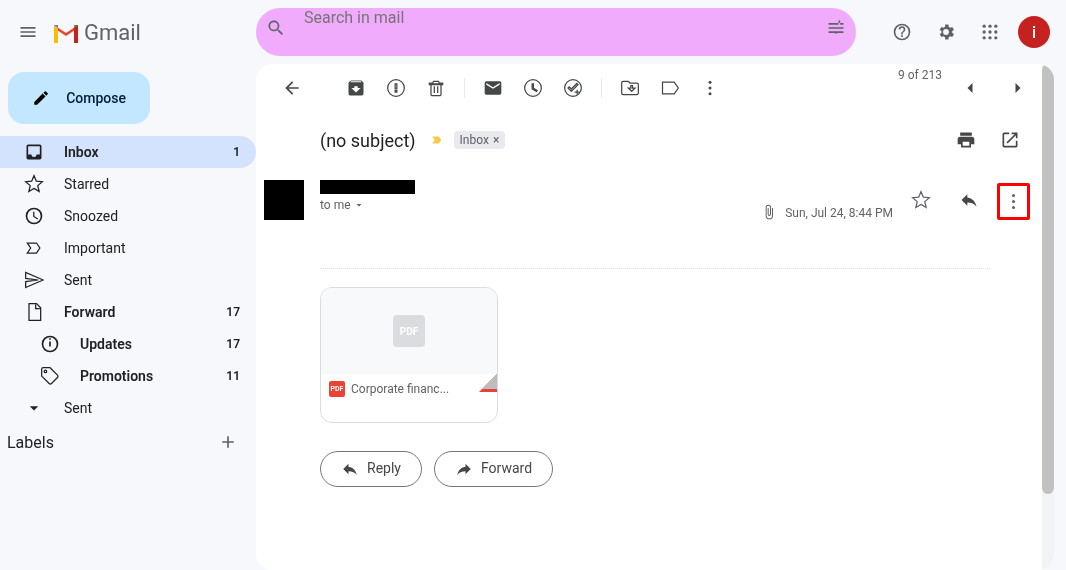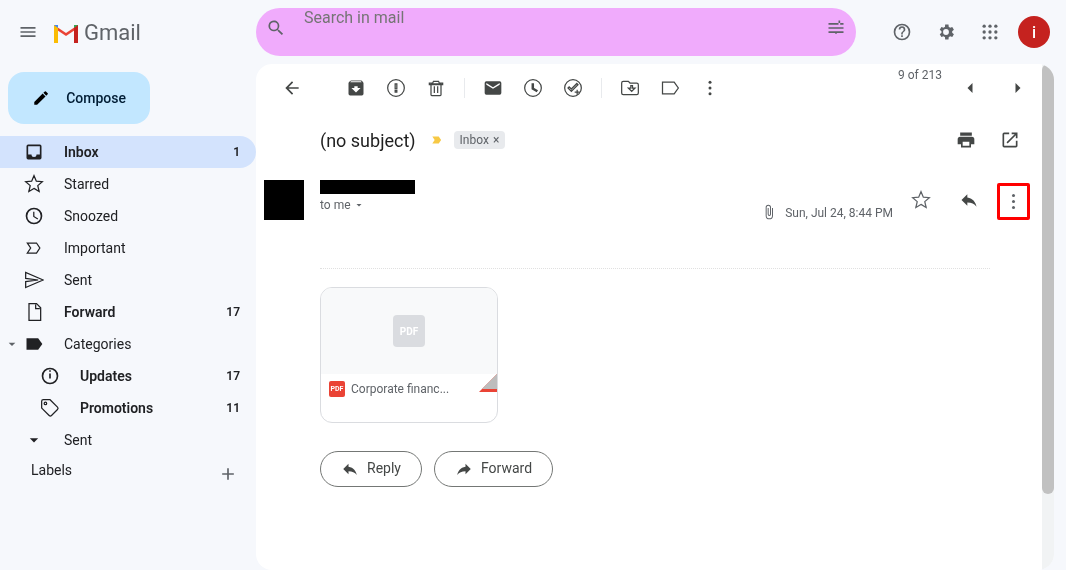--- a/index.html
+++ b/index.html
@@ -18,21 +18,21 @@
     .compose{background:#c2e7ff;border-radius:16px;padding:16px 24px;display:flex;align-items:center;gap:16px;margin:0 8px 12px;width:142px;cursor:pointer}
     .compose-text{font-size:14px;font-weight:500;color:#001d35}
     .nav{list-style:none}
     .nav li{height:32px;display:flex;align-items:center;padding:0 16px 0 24px;border-radius:0 16px 16px 0;cursor:pointer;font-size:14px;color:#202124;gap:20px}
     .nav li.active{background:#d3e3fd;font-weight:600}
     .nav li.bold{font-weight:600}
     .nav-icon{width:20px;height:20px;display:flex;align-items:center;justify-content:center;fill:#202124;flex-shrink:0}
     .nav-count{margin-left:auto;font-size:12px;color:#5f6368}
     .nav li.active .nav-count,.nav li.bold .nav-count{font-weight:600;color:#202124}
     .nav-sub{padding-left:40px!important}
-    .labels-header{display:flex;align-items:flex-start;justify-content:space-between;padding:6px 16px 0 31px;font-size:14px;color:#202124}
+    .labels-header{display:flex;align-items:center;justify-content:space-between;padding:6px 16px 0 7px;font-size:16px;color:#202124}
     .cat-row{position:relative}
     .cat-chevron{position:absolute;left:4px;top:8px;width:16px;height:16px;fill:#5f6368;cursor:pointer}
     .main{flex:1;background:#fff;border-radius:16px;margin:0 12px 0 0;overflow:hidden;position:relative}
     .toolbar{height:48px;display:flex;align-items:center;padding:0 16px}
     .tb-btn{width:40px;height:40px;display:flex;align-items:center;justify-content:center;border-radius:50%;cursor:pointer;color:#444746}
     .tb-btn svg{width:20px;height:20px;fill:currentColor}
     .tb-sep{width:1px;height:20px;background:#e8eaed;margin:0 8px}
     .tb-right{margin-left:auto;display:flex;align-items:flex-start;color:#5f6368;font-size:12px;gap:8px}
     .subj-row{display:flex;align-items:center;padding:8px 24px 8px 64px}
     .subj{font-size:18px;color:#1f1f1f;margin-right:12px}
@@ -175,31 +175,20 @@
       </li>
       <li class="bold">
         <span class="nav-icon">
             <svg viewBox="0 0 24 24">
               <path d="M6 2h9l5 5v15H6V2zm8 1v5h5" fill="none" stroke="#202124" stroke-width="1.5"></path>
             </svg>
           </span>
         <span>Forward</span>
         <span class="nav-count">17</span>
       </li>
-      <li class="cat-row">
-        <svg class="cat-chevron" viewBox="0 0 24 24">
-            <path d="M7 10l5 5 5-5z"></path>
-          </svg>
-        <span class="nav-icon">
-            <svg viewBox="0 0 24 24">
-              <path d="M17 5H3v14h14l5-7-5-7z"></path>
-            </svg>
-          </span>
-        <span>Categories</span>
-      </li>
       <li class="nav-sub bold">
         <span class="nav-icon">
             <svg viewBox="0 0 24 24">
               <path d="M12 2a10 10 0 100 20 10 10 0 000-20zm0 18a8 8 0 110-16 8 8 0 010 16zm-1-5h2V9h-2v6zm0-8h2V5h-2v2z"></path>
             </svg>
           </span>
         <span>Updates</span>
         <span class="nav-count">17</span>
       </li>
       <li class="nav-sub bold">

